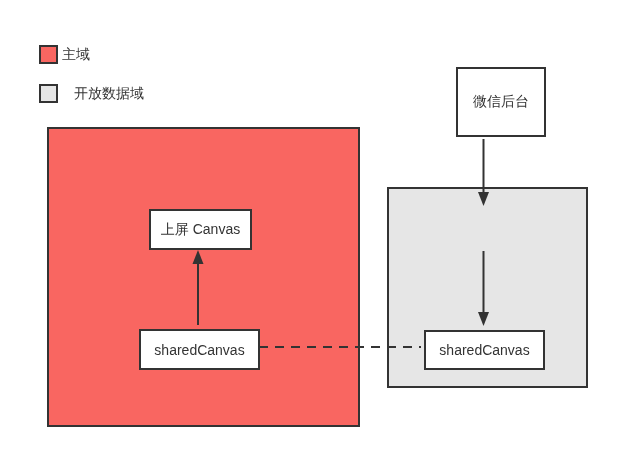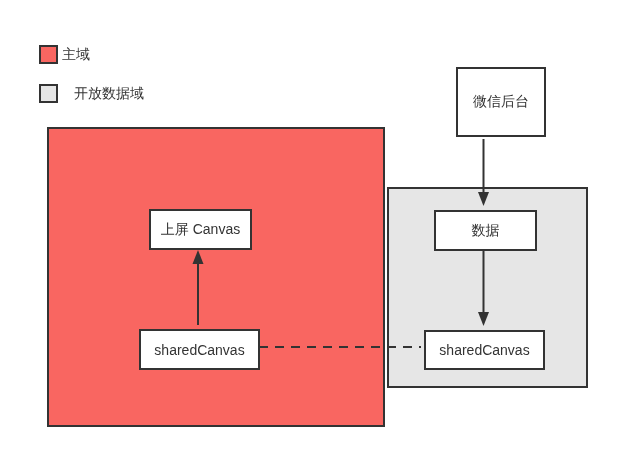--- a/index.html
+++ b/index.html
@@ -38,21 +38,21 @@
     white-space:nowrap;
   }
   .legend-label.l1{top:45px;}
   .legend-label.l2{top:84px;margin-left:12px;}
   
   .region{
     position:absolute;
     border:2px solid var(--border);
   }
   .region.main-domain{
-    left:47px;top:127px;width:338px;height:300px;
+    left:47px;top:127px;width:313px;height:300px;
     background:var(--main-domain-fill);
   }
   .region.open-data-domain{
     left:387px;top:187px;width:201px;height:201px;
     background:var(--open-data-domain-fill);
   }
   
   .node{
     position:absolute;
     background:#ffffff;
@@ -93,23 +93,20 @@
   <div class="region main-domain">
     <div class="node screen-canvas">
       <span>上屏 Canvas</span>
     </div>
     <div class="node shared-canvas-main">
       <span>sharedCanvas</span>
     </div>
   </div>
 
   <div class="region open-data-domain">
-    <div class="node data">
-      <span>数据</span>
-    </div>
     <div class="node shared-canvas-open">
       <span>sharedCanvas</span>
     </div>
   </div>
 
   <div class="node wechat-backend">
     <span>微信后台</span>
   </div>
 
   <svg class="arrows" viewBox="0 0 620 460">

